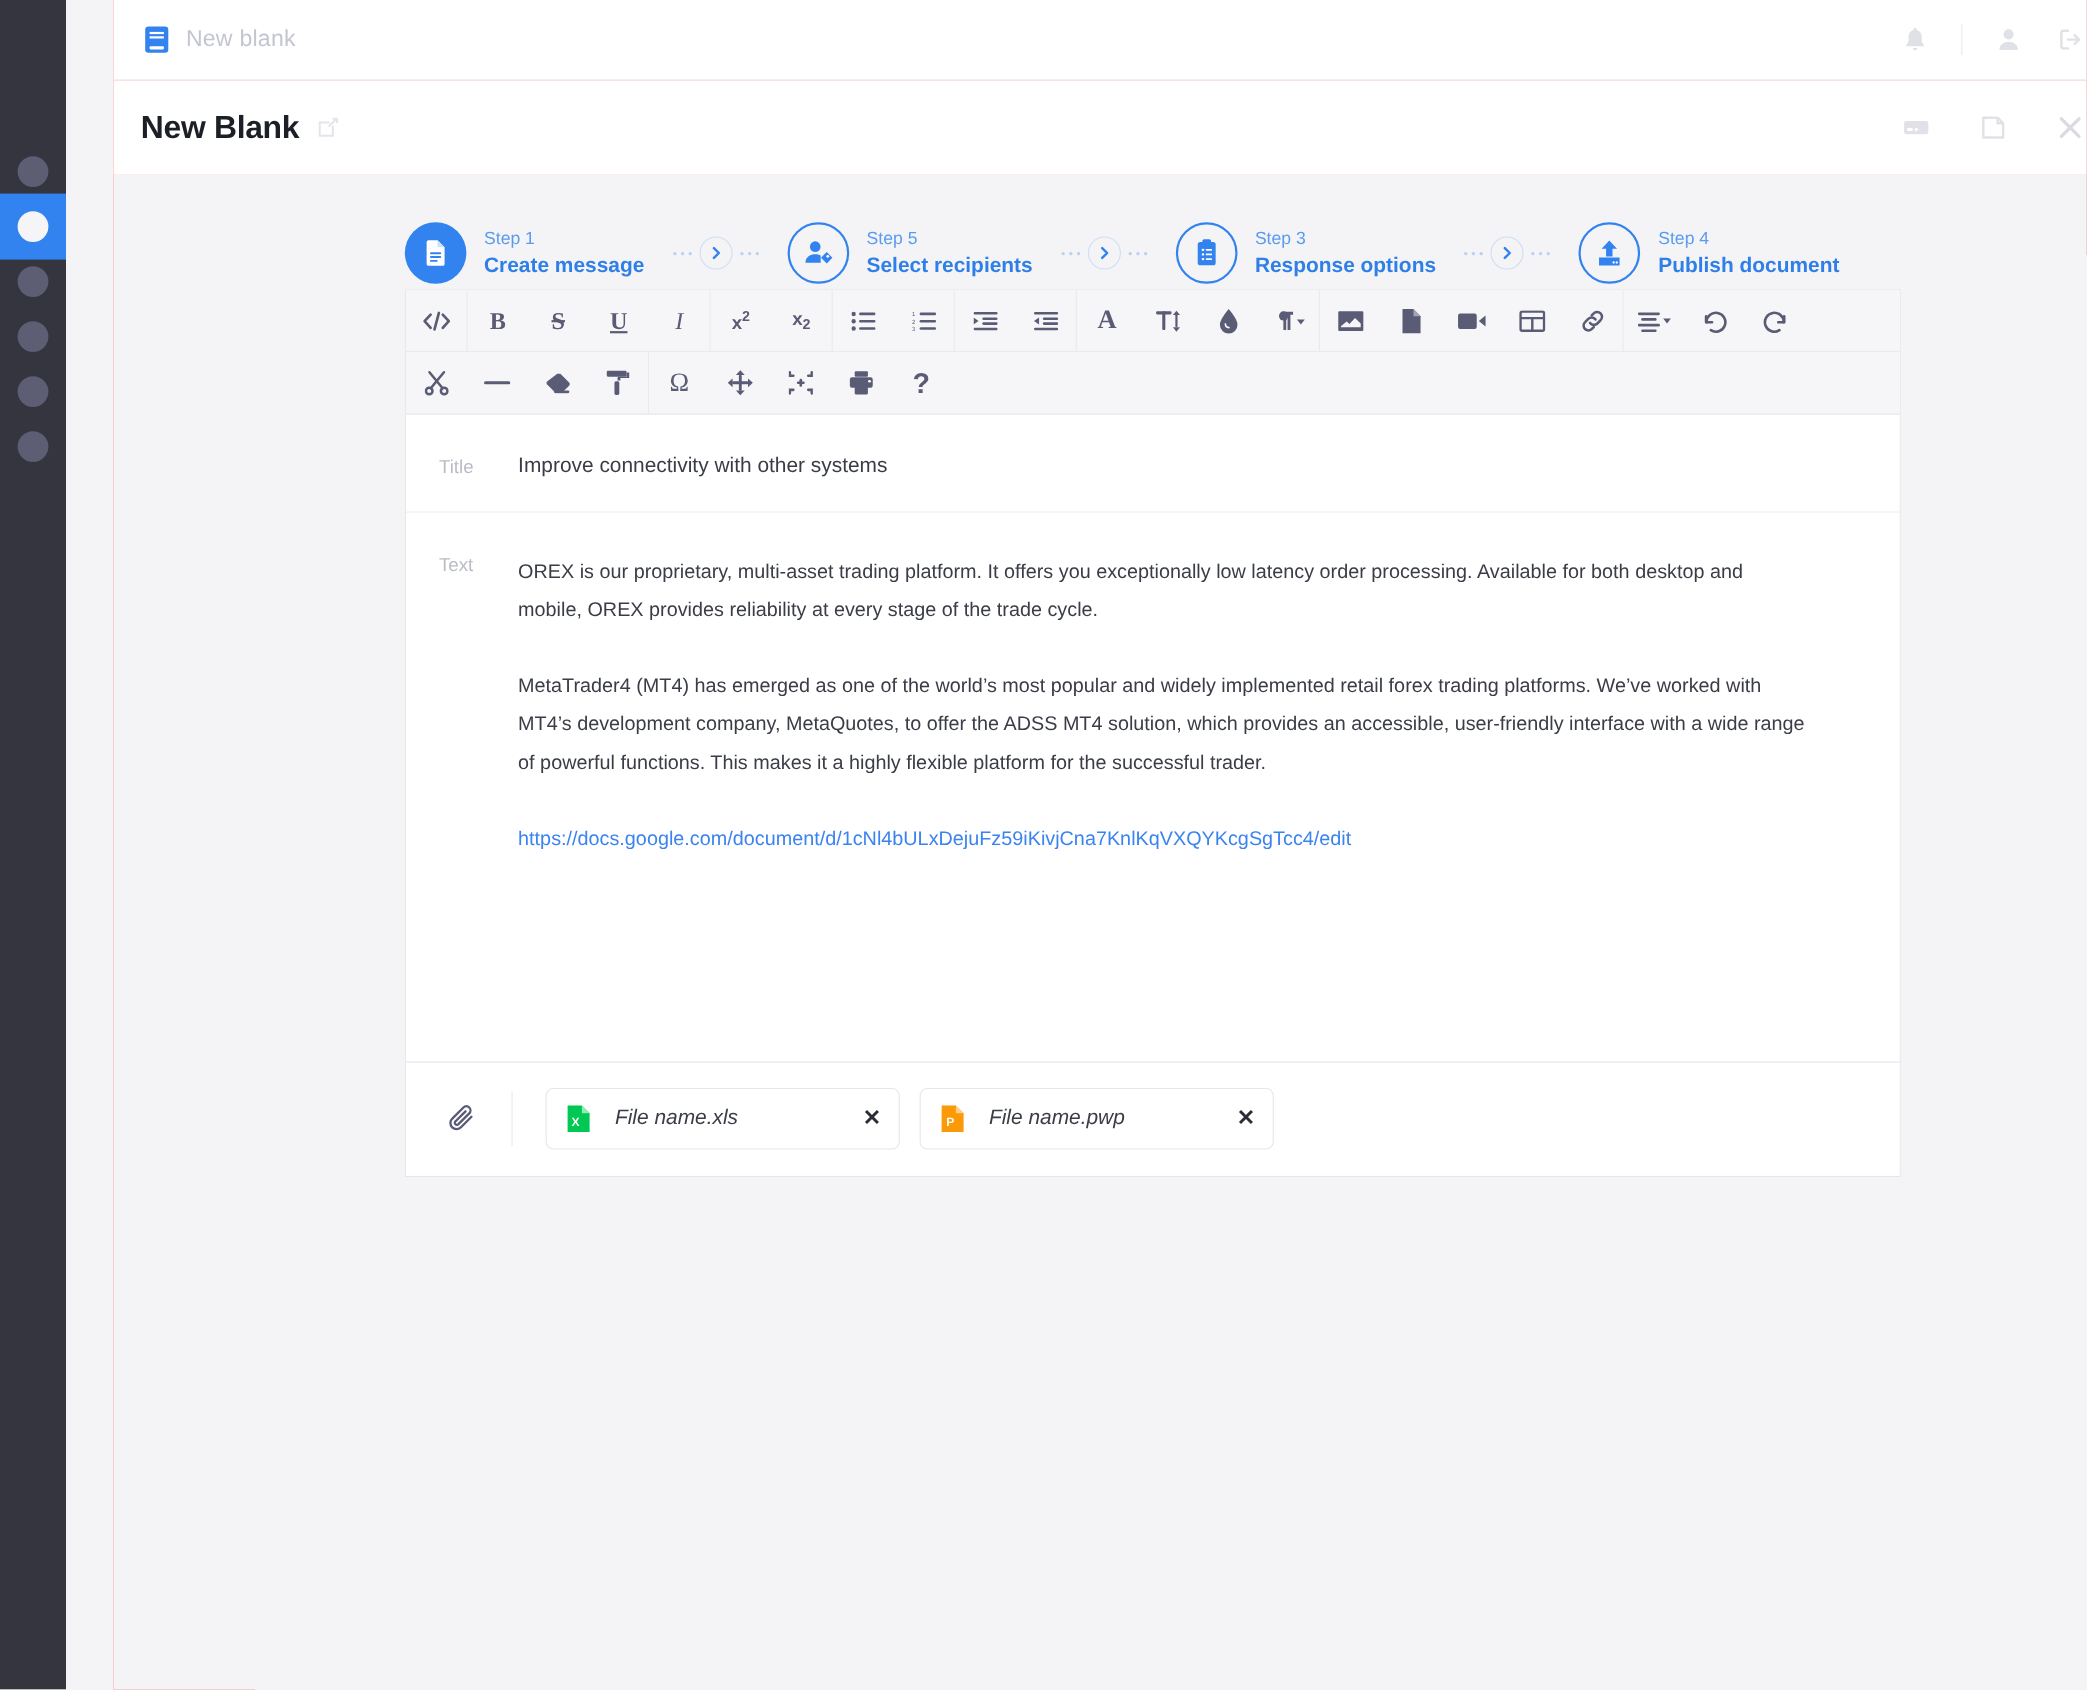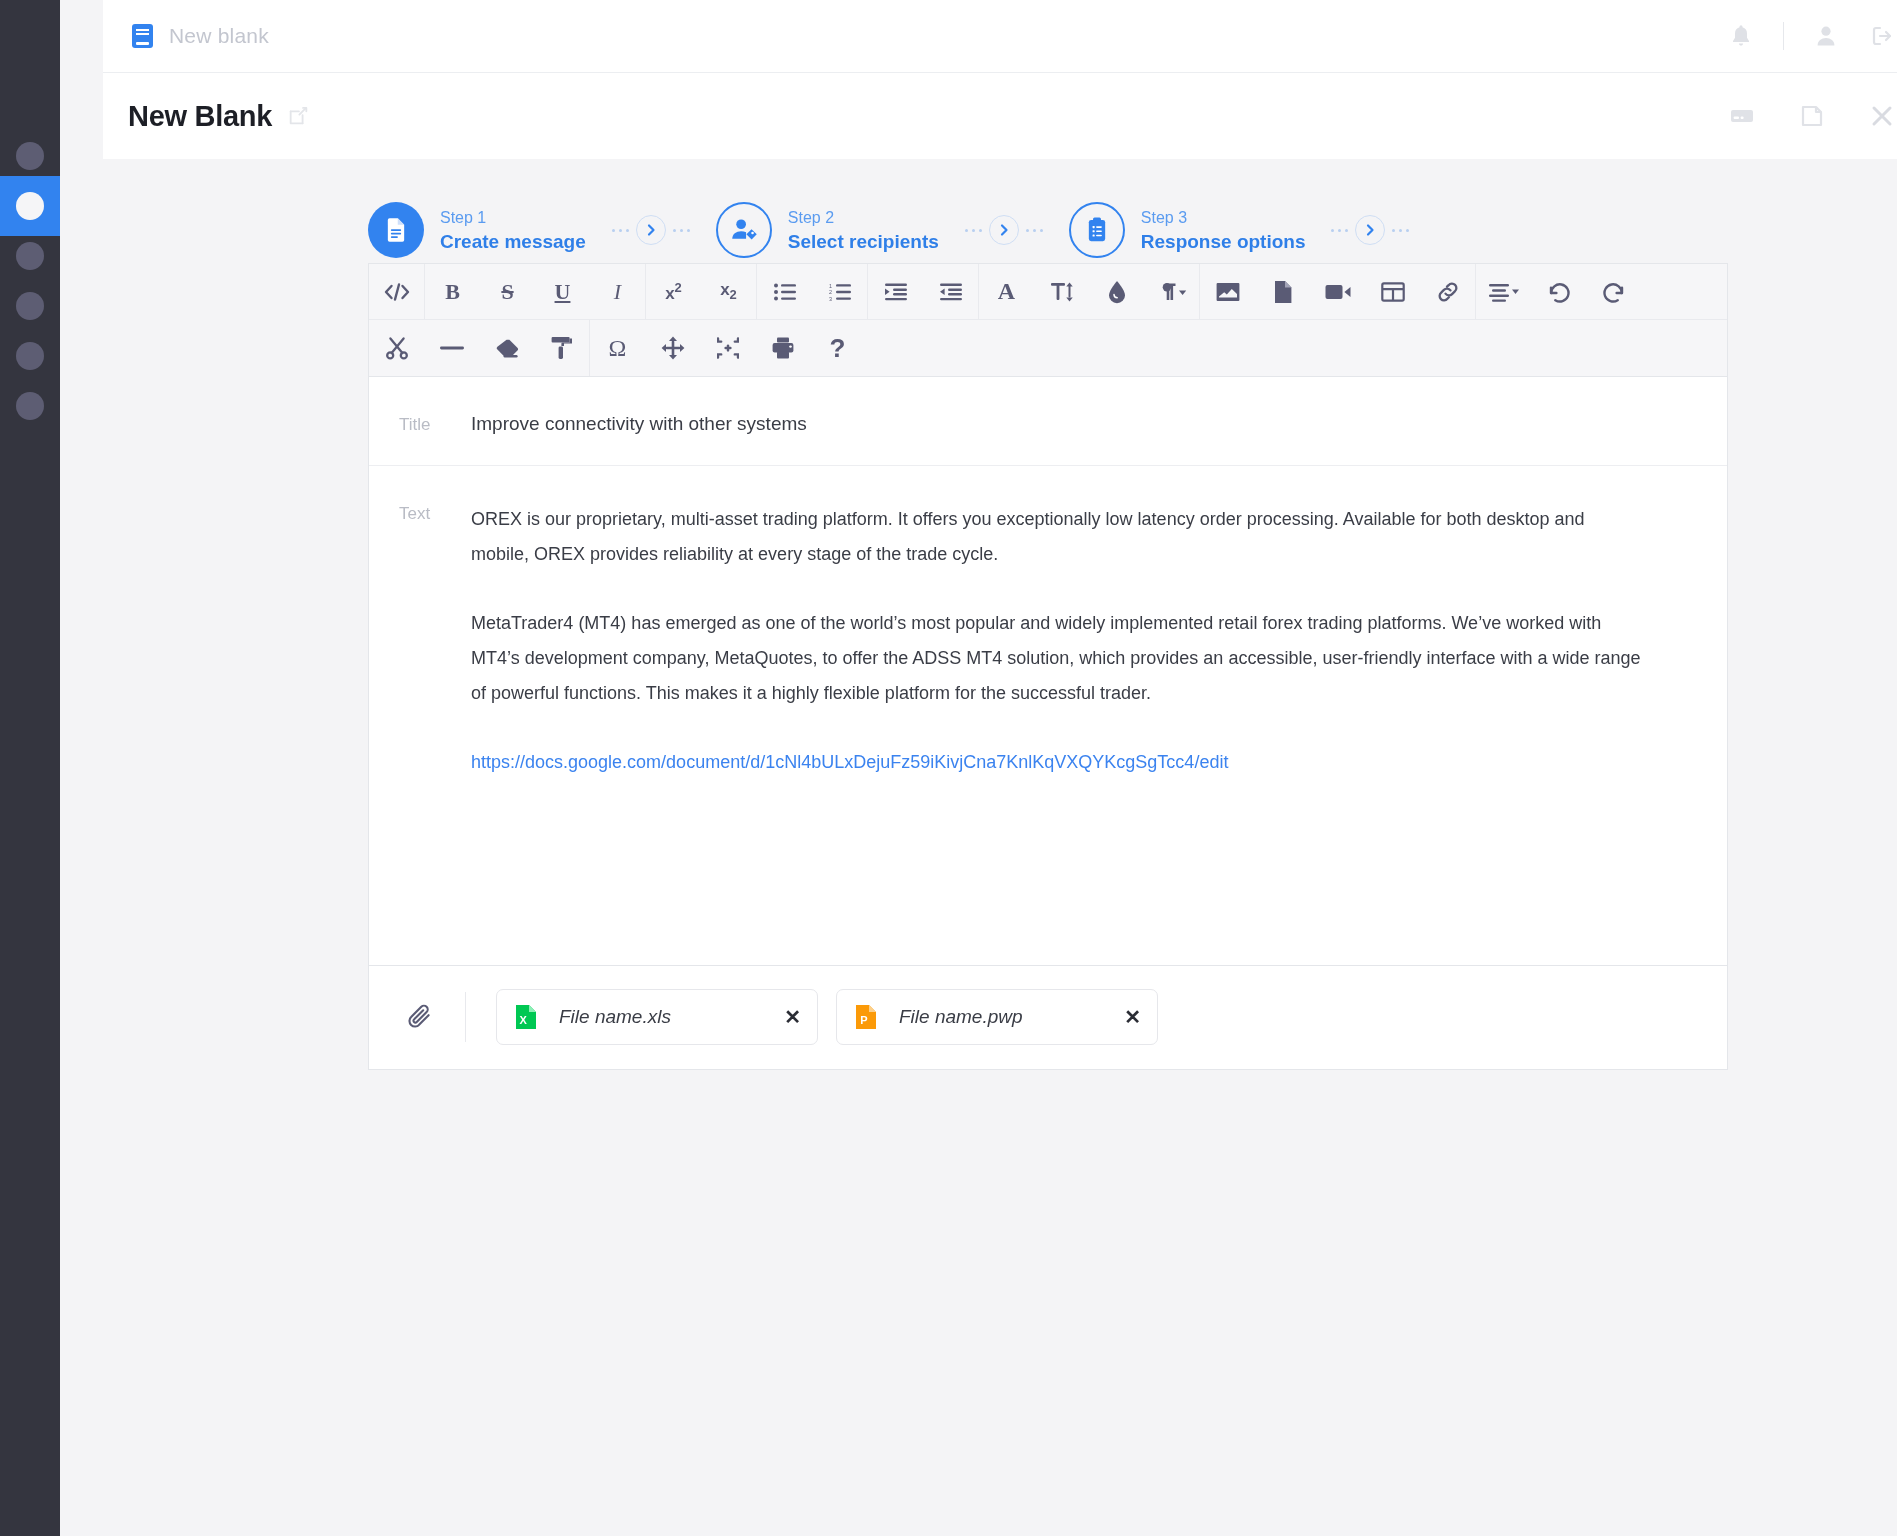--- a/index.html
+++ b/index.html
@@ -275,21 +275,21 @@
       <div class="step">
         <span class="step-circle outlined">
           <svg width="30" height="30" viewBox="0 0 26 26" fill="#3283ef">
               <circle cx="10.5" cy="8" r="4.2"></circle>
               <path d="M2.8 20.6c0-4.2 3.4-6.6 7.7-6.6 1.6 0 3.1.35 4.3 1v5.6z"></path>
               <path d="M16.4 13.6l6.4 0 0 6.3-6.4 0z" transform="rotate(45 19.6 16.7)"></path>
               <circle cx="20.4" cy="15.6" r="1.1" fill="#fff"></circle>
             </svg>
         </span>
         <span class="step-text">
-          <span class="step-num" style="display:block">Step 2</span>
+          <span class="step-num" style="display:block">Step 5</span>
           <span class="step-name" style="display:block">Select recipients</span>
         </span>
       </div>
 
       <div class="step-gap">
         <span class="dots">
             <i></i>
             <i></i>
             <i></i>
           </span>
@@ -335,20 +335,34 @@
               <path d="M5 2.5L9.5 7 5 11.5"></path>
             </svg>
         </span>
         <span class="dots">
             <i></i>
             <i></i>
             <i></i>
           </span>
       </div>
 
+      <div class="step">
+        <span class="step-circle outlined">
+          <svg width="28" height="28" viewBox="0 0 24 24" fill="#3283ef">
+              <path d="M12 2.2l6 6.4h-3.5v6.1h-5V8.6H6z"></path>
+              <path d="M4 15.6h16v6.2H4z"></path>
+              <circle cx="15.4" cy="19.4" r=".9" fill="#fff"></circle>
+              <circle cx="17.8" cy="19.4" r=".9" fill="#fff"></circle>
+            </svg>
+        </span>
+        <span class="step-text">
+          <span class="step-num" style="display:block">Step 4</span>
+          <span class="step-name" style="display:block">Publish document</span>
+        </span>
+      </div>
 
     </div>
 
     <div id="editor">
 
       <div id="toolbar">
 
         <div class="tb-row r1">
 
           <span class="tb-group">

